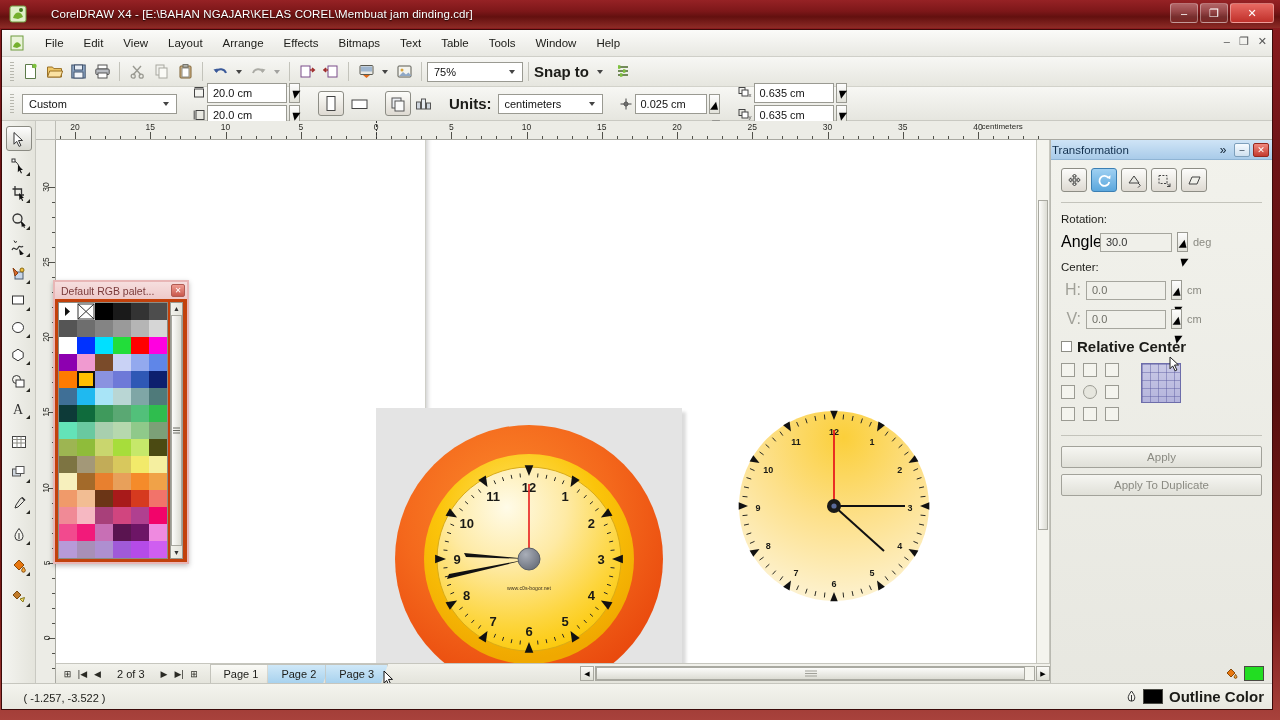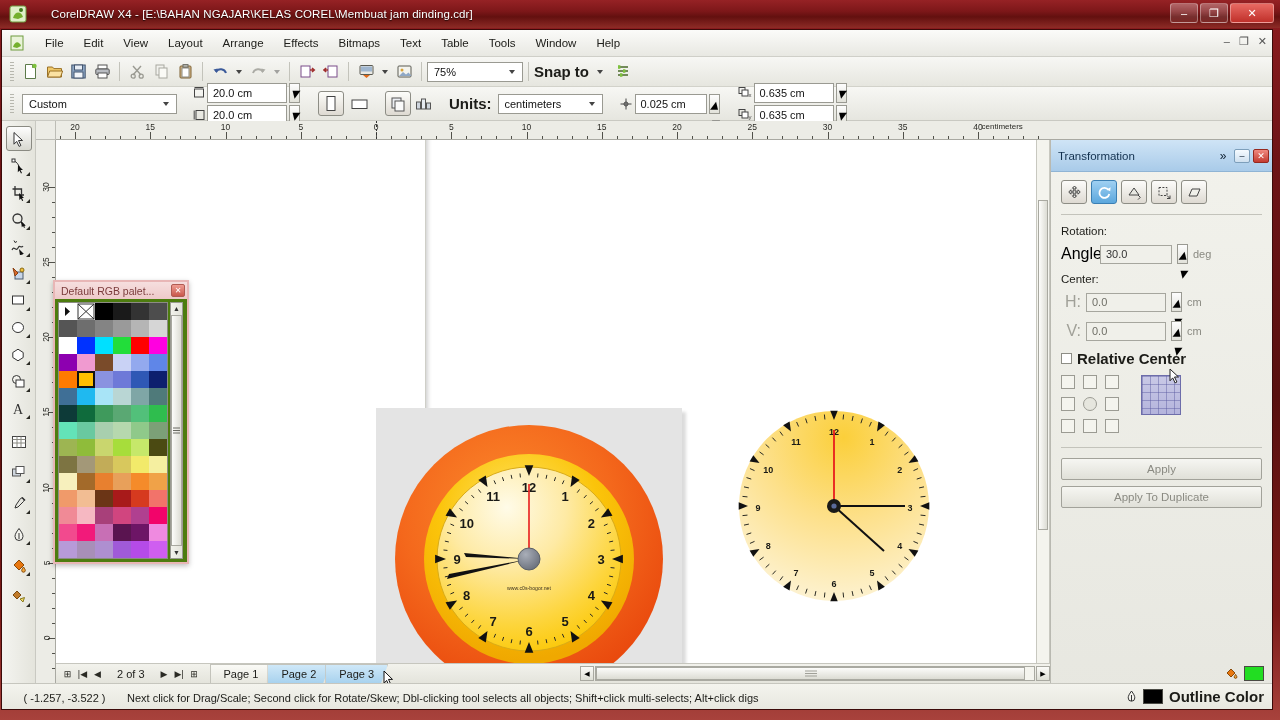--- a/index.html
+++ b/index.html
@@ -101,23 +101,23 @@
      transform:translateY(-50%) rotate(-90deg); transform-origin:center;}
 
   
   #canvas-area { position:absolute; left:54px; top:19px; right:222px; bottom:48px;
      background:#ffffff; border-right:1px solid #c8c8c0; overflow:hidden;}
   #page-sheet { position:absolute; background:#fff; }
 
   
   #docker { position:absolute; top:19px; right:0; width:222px; bottom:0;
      background:linear-gradient(180deg,#f2f2ec,#e7e7e0); border-left:1px solid #b9b9b1;}
-  #docker-head { height:32px; display:flex; align-items:center;
+  #docker-head { height:20px; display:flex; align-items:center;
      background:linear-gradient(180deg,#cfe4f6,#a9cbe9); border-bottom:1px solid #8fb4d4;
-     padding:0 3px 0 7px; }
+     padding:0 3px 0 1px; }
   #docker-head .dt { font-size:11.5px; color:#12304e; flex:1;}
   .dkbtn { width:16px;height:14px; border:1px solid #7d9fbb; border-radius:2px;
      margin-left:3px; display:flex;align-items:center;justify-content:center;
      font-size:9px; color:#123;
      background:linear-gradient(180deg,#f6fbff,#cfe0ef);}
   .dkbtn.x { background:linear-gradient(180deg,#f08a80,#c43b30); color:#fff; border-color:#96281f;}
   #docker-body { padding:8px 10px; }
   .xbtns { display:flex; gap:4px; margin-bottom:10px; }
   .xbtn { width:26px;height:24px; border:1px solid #8d8d85; border-radius:3px;
      display:flex;align-items:center;justify-content:center;
@@ -144,21 +144,21 @@
      display:flex;align-items:center;justify-content:center;
      font-size:11.5px; color:#8a8a82; margin-top:6px;}
   #thumb-grid { width:40px; height:40px; border:1px solid #6d6daa;
      background:
        repeating-linear-gradient(90deg,rgba(90,90,160,.45) 0 1px,transparent 1px 8px),
        repeating-linear-gradient(180deg,rgba(90,90,160,.45) 0 1px,transparent 1px 8px),
        linear-gradient(180deg,#c9c9e6,#b4b4dc);
      position:relative;}
 
   
-  #palette { position:absolute; border:2px solid #e8b6b6; background:#4d7c0f;
+  #palette { position:absolute; border:2px solid #e8b6b6; background:#c2410c;
      box-shadow:0 2px 5px rgba(0,0,0,.25); }
   #pal-head { height:17px; background:linear-gradient(180deg,#f6dede,#eec9c9);
      display:flex;align-items:center; padding:0 2px 0 6px;}
   #pal-head .pt { font-size:10.5px; color:#7a3b3b; flex:1;}
   #pal-x { width:14px;height:13px; border:1px solid #b05b52; border-radius:2px;
      background:linear-gradient(180deg,#ef9c92,#c9584c); color:#fff; font-size:8px;
      display:flex;align-items:center;justify-content:center;}
   #pal-body { padding:3px; display:flex; }
   #swatches { display:grid; grid-template-columns:repeat(6,18px);
      grid-auto-rows:17px; border:1px solid #8c8c84; background:#fff;}
@@ -1239,21 +1239,20 @@
                   <path d="M1 1h12M1 3.5h12M1 6h12" stroke="#a0a098"></path>
                 </svg>
             </div>
           </div>
           <div class="sbtn">▶</div>
         </div>
       </div>
 
       <div id="statusbar">
         <div id="coords">( -1.257, -3.522 )</div>
-        <div id="hint">Next click for Drag/Scale; Second click for Rotate/Skew; Dbl-clicking tool selects all objects; Shift+click multi-selects; Alt+click digs</div>
 
         <div id="fillrow">
           <svg width="13" height="14" viewBox="0 0 13 14">
             <path d="M2 6l4-4 4 4-4 4z" fill="#e8770f" stroke="#8a4a08"></path>
             <path d="M10.6 7.4c.9 1.4 1.3 2 1.3 2.6a1.35 1.35 0 0 1-2.7 0c0-.6.5-1.2 1.4-2.6z" fill="#f0a73a" stroke="#8a4a08"></path>
           </svg>
           <div class="colchip" style="background:#22dd22"></div>
         </div>
         <div id="outrow">
           <svg width="11" height="14" viewBox="0 0 11 14">

